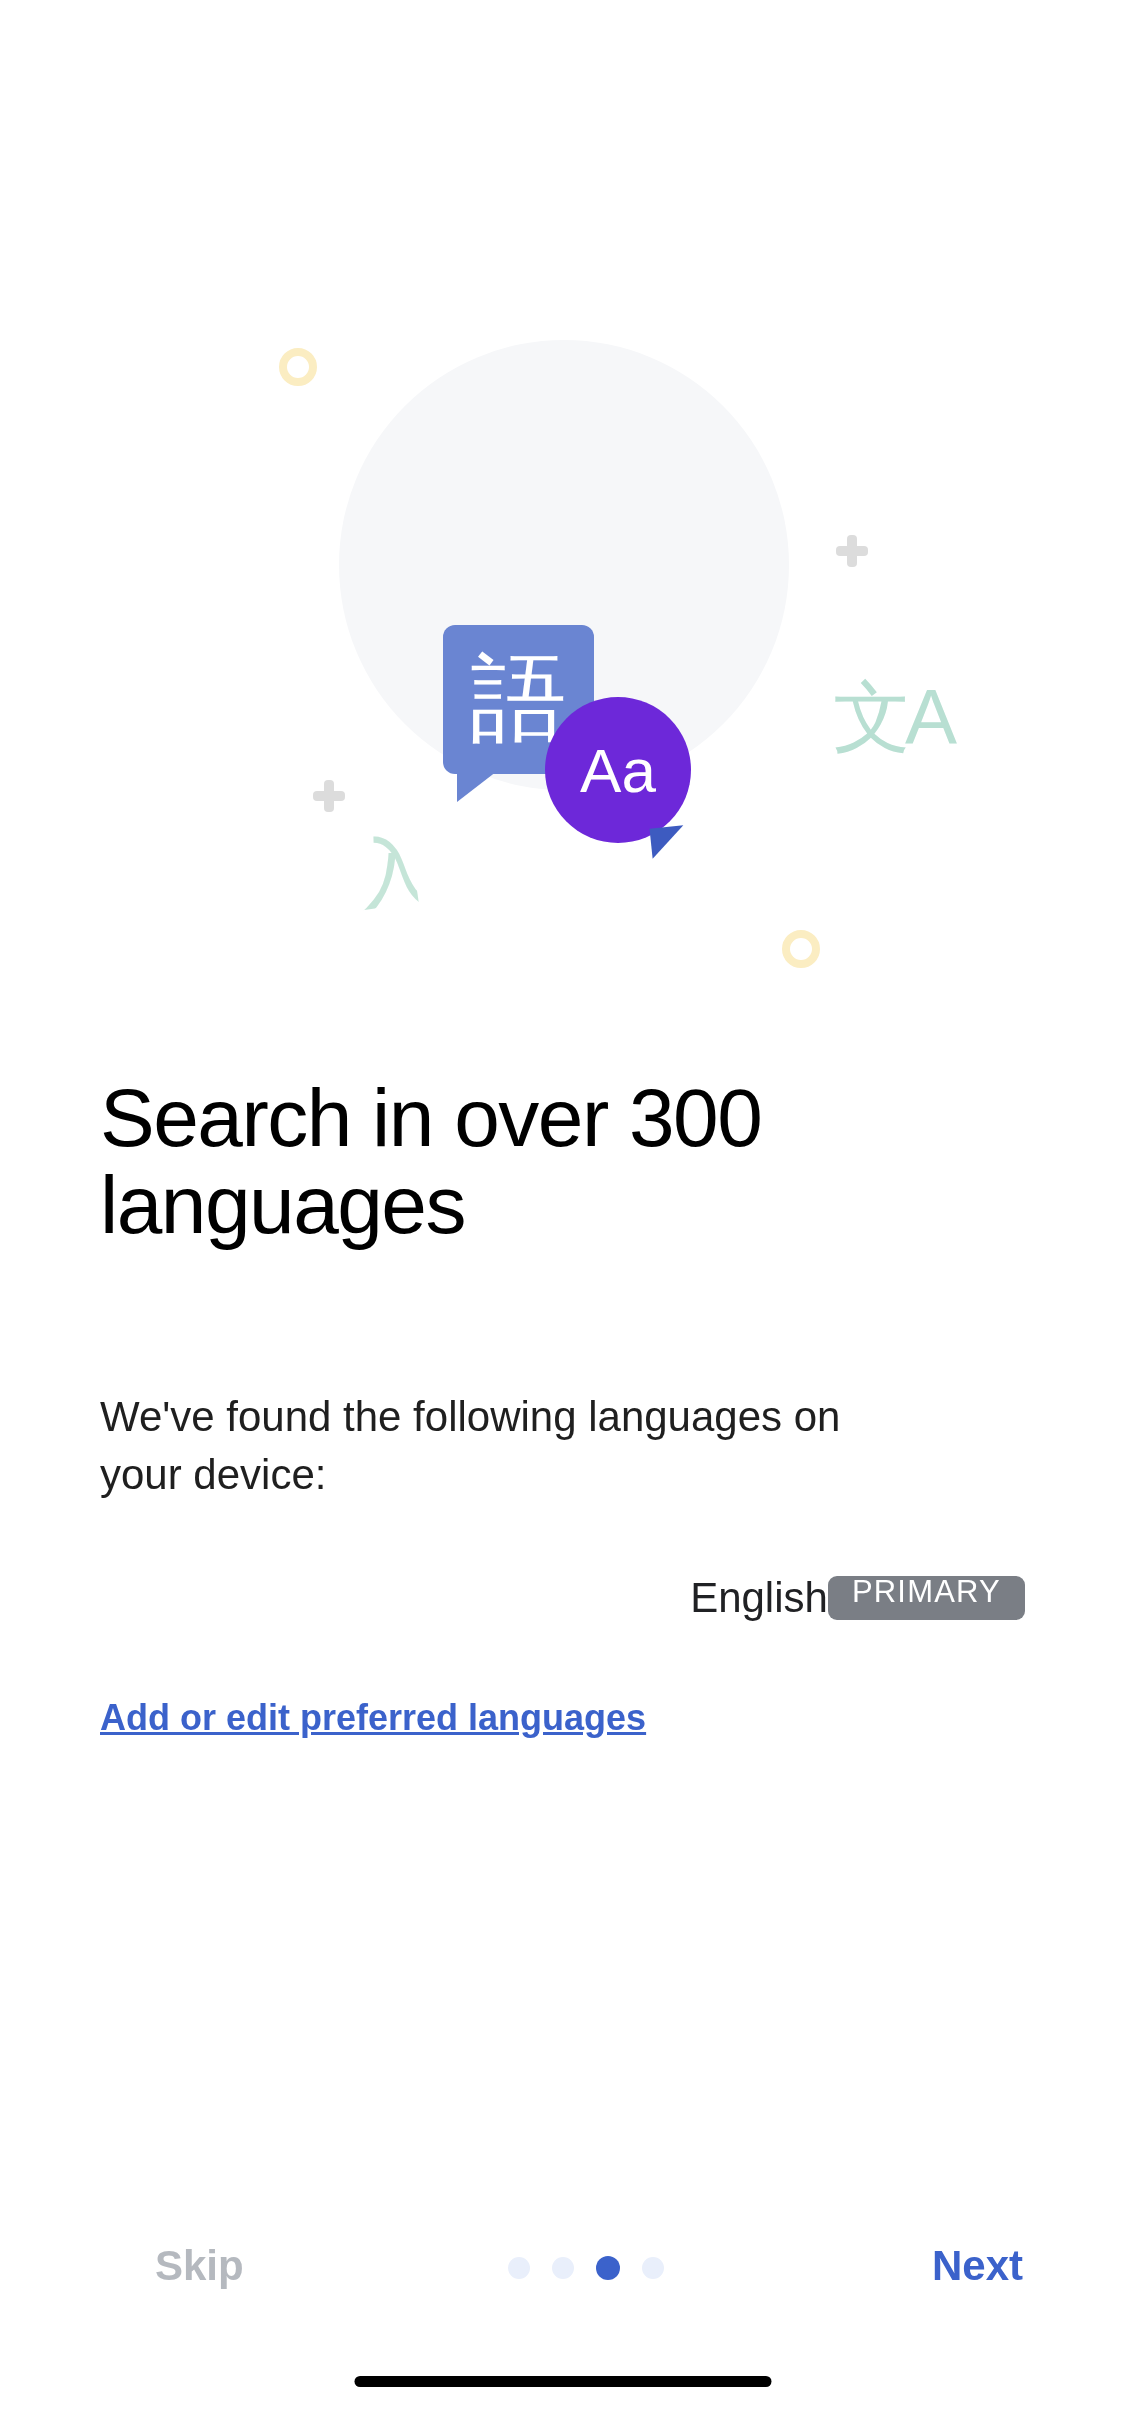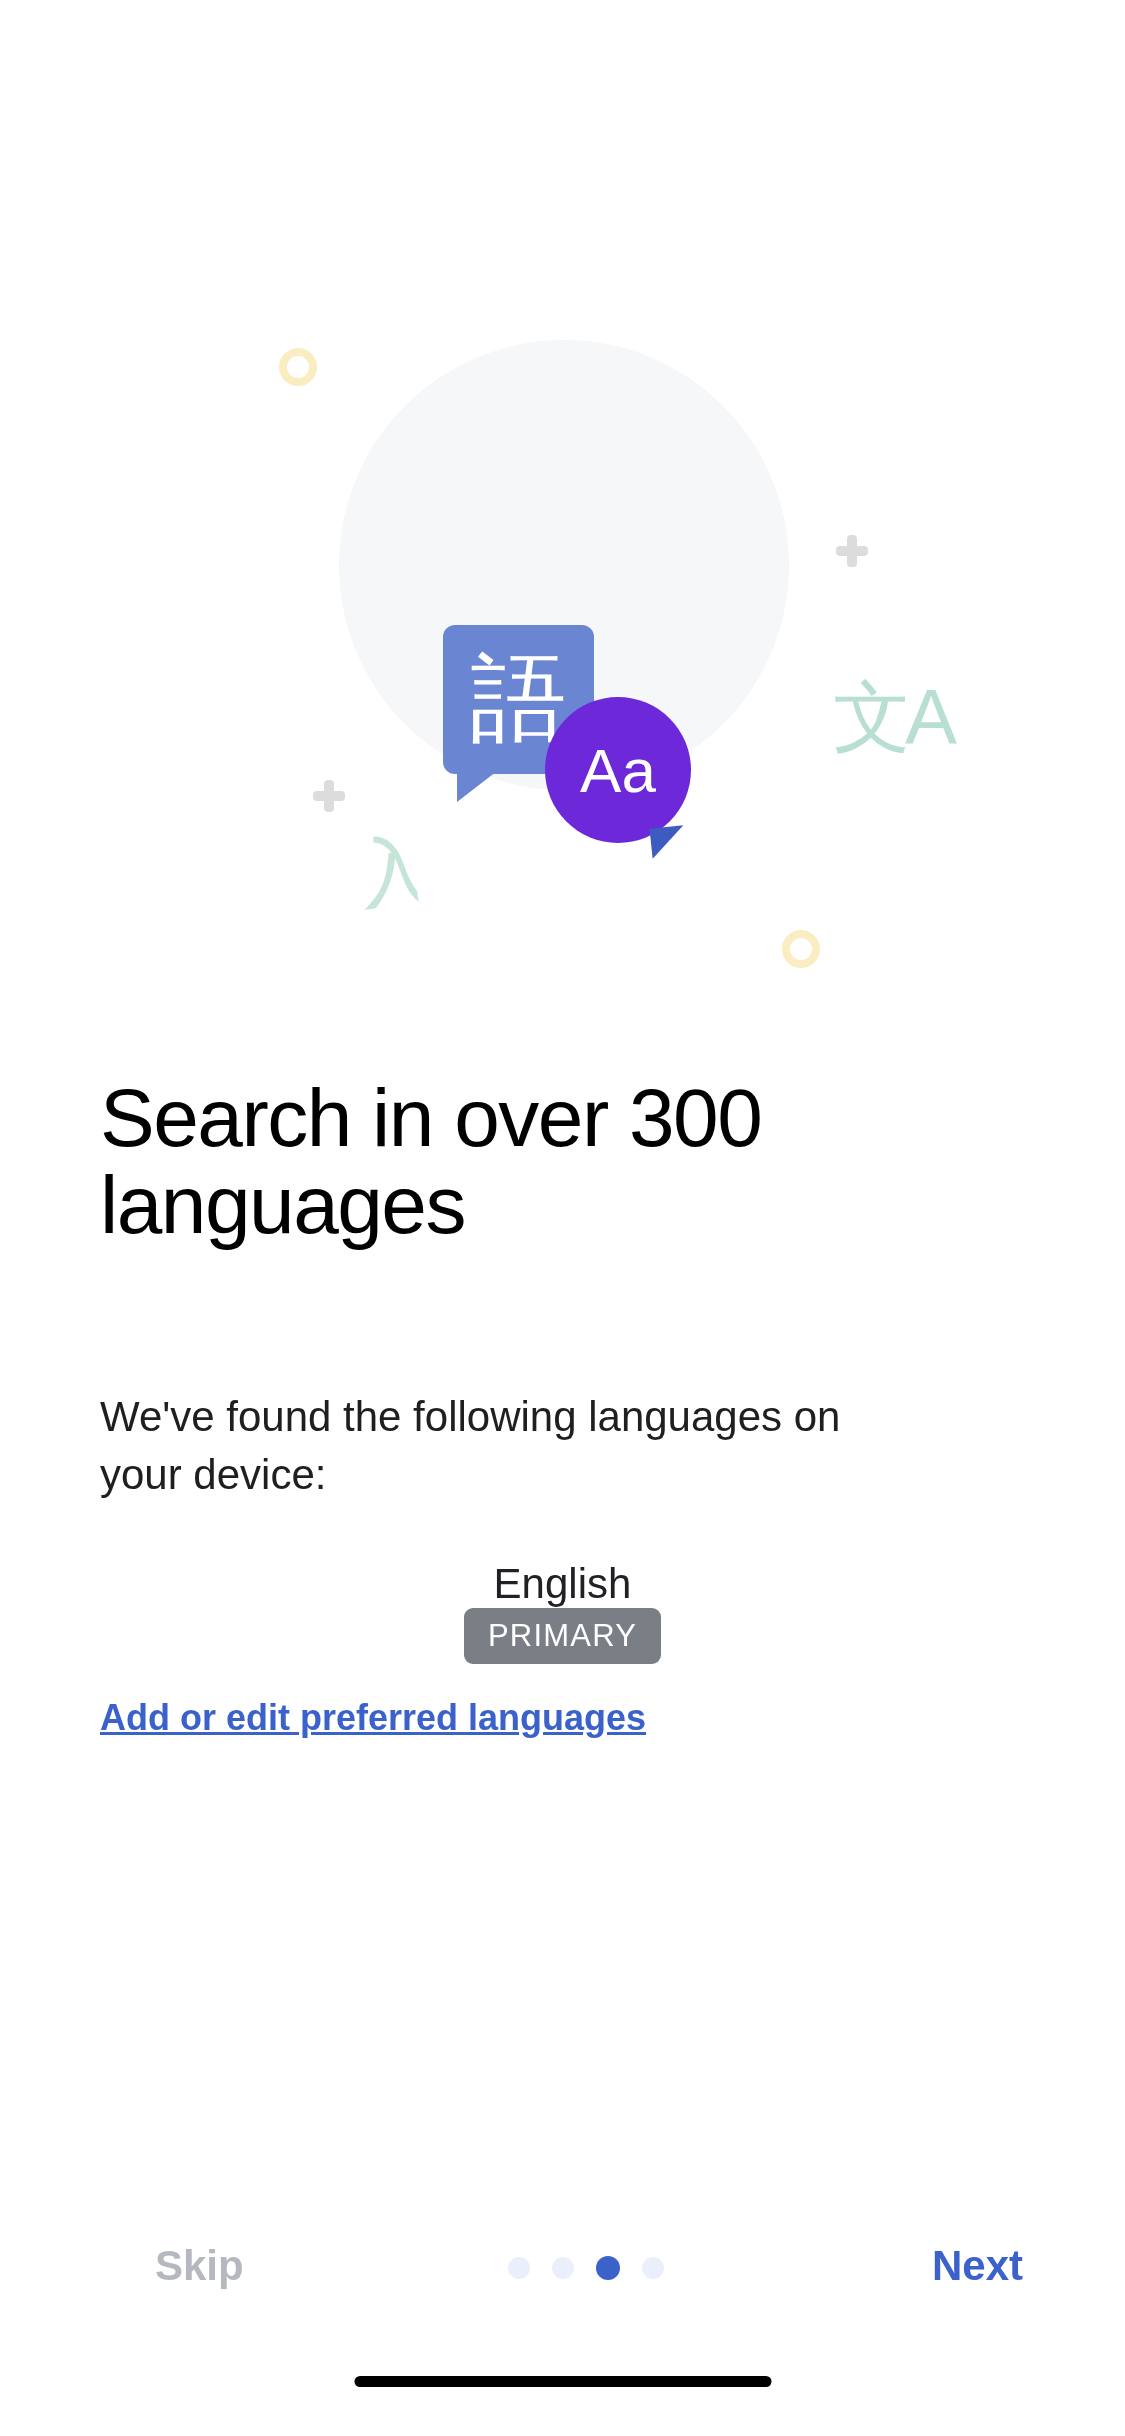--- a/index.html
+++ b/index.html
@@ -139,30 +139,30 @@
   .subtext {
     position:absolute; left:100px; top:1388px;
     width:760px;
     font-size:42px; line-height:1.38;
     color:#1f1f1f; font-weight:400;
   }
 
   .lang-row {
     position:absolute; left:100px; top:1560px;
     width:925px; height:76px;
-    display:flex; align-items:center; justify-content:flex-start;flex-direction:column;
+    display:flex; align-items:center; justify-content:flex-end;
   }
   .lang-name {
     font-size:42px; color:#202124; font-weight:400;
   }
   .badge {
     background:#7a7e85; color:#fff;
     font-size:31px; font-weight:400;
     letter-spacing:1.2px;
-    padding:12px 24px 13px;
+    padding:0 24px 13px;
     border-radius:9px;
     line-height:1;
   }
 
   .link {
     position:absolute; left:100px; top:1697px;
     font-size:36px; font-weight:700; color:#3b62cb;
     letter-spacing:0px;
   }
 

